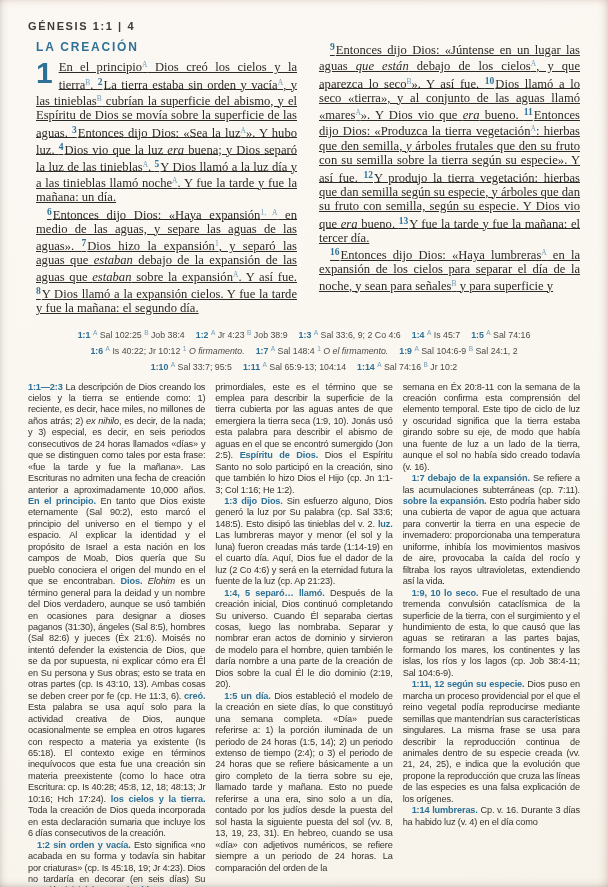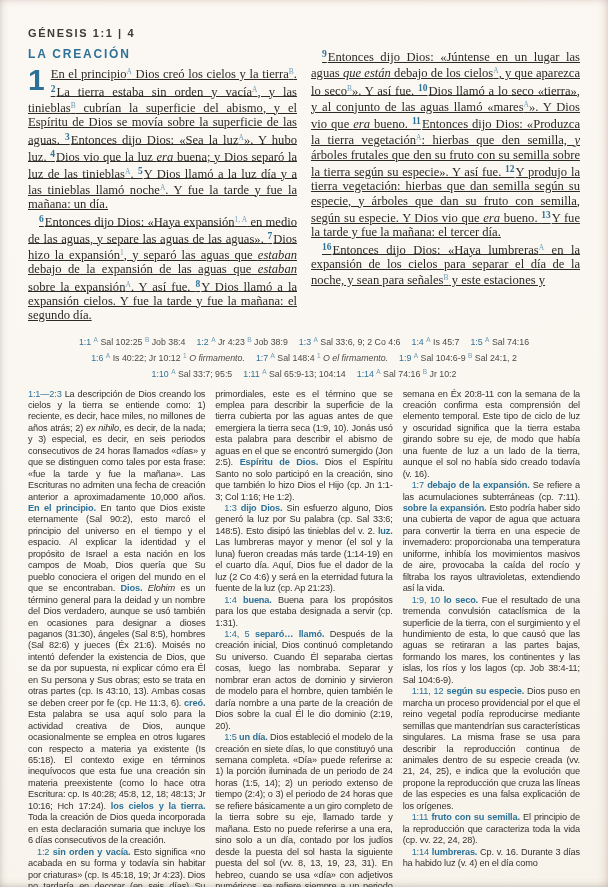--- a/index.html
+++ b/index.html
@@ -11,29 +11,29 @@
   html,body{margin:0;padding:0;background:#d8d2c9;}
   .page{
     width:608px;height:887px;box-sizing:border-box;
     margin:0 auto;overflow:hidden;
     background:linear-gradient(160deg,#fbf8f3 0%,var(--page) 55%,#f7f3ea 100%);
     box-shadow:
       inset -7px 0 10px -6px rgba(170,110,100,.35),
       inset 7px 0 9px -7px rgba(90,80,70,.28),
       inset 0 -7px 9px -7px rgba(90,80,70,.30),
       inset 0 7px 9px -7px rgba(190,130,120,.25);
-    padding:27px 28px 12px 28px;
+    padding:20px 28px 12px 28px;
     color:var(--ink);
   }
   .runhead{
     font:700 11px/13px "Liberation Sans",sans-serif;
     letter-spacing:1.6px;color:#3d3b38;margin-bottom:7px;
   }
   .bible{display:flex;gap:14px;}
-  .bible-col{flex:1;min-width:0;}
+  .bible-col{flex:1;min-width:0;margin-left:8px;}
   .section-title{
     font:700 12px/15px "Liberation Sans",sans-serif;
     letter-spacing:1.8px;color:var(--accent);
     margin:0 0 3px 0;
   }
   .bible-col .para{
     margin:0;text-align:justify;
     font:12.6px/14.5px "Liberation Serif",serif;
     color:var(--ink);
     text-decoration:underline;
@@ -45,21 +45,21 @@
     font:700 30px/26px "Liberation Sans",sans-serif;
     color:var(--accent);
     margin:2px 6px 0 0;
   }
   
   .s-p{}
   .s-i{font-style:italic;}
   .s-v{color:var(--accent);font-weight:700;font-size:9.5px;vertical-align:3.5px;margin-right:1px;}
   .s-f{color:var(--fnote);font-size:7.5px;vertical-align:4px;}
   .s-kw{color:var(--accent);font-weight:700;margin-top:46px;}
-  .s-r{color:var(--accent);font-weight:400;}
+  .s-r{color:var(--accent);font-weight:700;}
   .s-gap{display:inline-block;width:11px;}
   
   .crossrefs{
     margin:10px auto 8px auto;width:94%;
     font:8.8px/13px "Liberation Sans",sans-serif;
     color:#4c4a47;
   }
   .crossrefs .para{text-align:center;}
   .crossrefs .s-f{font-size:6.5px;vertical-align:3px;}
   
@@ -84,21 +84,21 @@
     <div class="bible-col">
       <h2 class="section-title">LA CREACIÓN</h2>
       <div>
           <p class="para"><span class="dropcap">1</span><span class="s-p">En el principio</span><span class="s-f">A</span><span class="s-p"> Dios creó los cielos y la tierra</span><span class="s-f">B</span><span class="s-p">. </span><span class="s-v">2</span><span class="s-p">La tierra estaba sin orden y vacía</span><span class="s-f">A</span><span class="s-p">, y las tinieblas</span><span class="s-f">B</span><span class="s-p"> cubrían la superficie del abismo, y el Espíritu de Dios se movía sobre la superficie de las aguas. </span><span class="s-v">3</span><span class="s-p">Entonces dijo Dios: «Sea la luz</span><span class="s-f">A</span><span class="s-p">». Y hubo luz. </span><span class="s-v">4</span><span class="s-p">Dios vio que la luz </span><span class="s-i">era</span><span class="s-p"> buena; y Dios separó la luz de las tinieblas</span><span class="s-f">A</span><span class="s-p">. </span><span class="s-v">5</span><span class="s-p">Y Dios llamó a la luz día y a las tinieblas llamó noche</span><span class="s-f">A</span><span class="s-p">. Y fue la tarde y fue la mañana: un día.</span></p>
           <p class="para indent"><span class="s-v">6</span><span class="s-p">Entonces dijo Dios: «Haya expansión</span><span class="s-f">1, A</span><span class="s-p"> en medio de las aguas, y separe las aguas de las aguas». </span><span class="s-v">7</span><span class="s-p">Dios hizo la expansión</span><span class="s-f">1</span><span class="s-p">, y separó las aguas que </span><span class="s-i">estaban</span><span class="s-p"> debajo de la expansión de las aguas que </span><span class="s-i">estaban</span><span class="s-p"> sobre la expansión</span><span class="s-f">A</span><span class="s-p">. Y así fue. </span><span class="s-v">8</span><span class="s-p">Y Dios llamó a la expansión cielos. Y fue la tarde y fue la mañana: el segundo día.</span></p>
         </div>
     </div>
     <div class="bible-col">
       <div>
           <p class="para indent"><span class="s-v">9</span><span class="s-p">Entonces dijo Dios: «Júntense en un lugar las aguas </span><span class="s-i">que están</span><span class="s-p"> debajo de los cielos</span><span class="s-f">A</span><span class="s-p">, y que aparezca lo seco</span><span class="s-f">B</span><span class="s-p">». Y así fue. </span><span class="s-v">10</span><span class="s-p">Dios llamó a lo seco «tierra», y al conjunto de las aguas llamó «mares</span><span class="s-f">A</span><span class="s-p">». Y Dios vio que </span><span class="s-i">era</span><span class="s-p"> bueno. </span><span class="s-v">11</span><span class="s-p">Entonces dijo Dios: «Produzca la tierra vegetación</span><span class="s-f">A</span><span class="s-p">: hierbas que den semilla, </span><span class="s-i">y</span><span class="s-p"> árboles frutales que den su fruto con su semilla sobre la tierra según su especie». Y así fue. </span><span class="s-v">12</span><span class="s-p">Y produjo la tierra vegetación: hierbas que dan semilla según su especie, y árboles que dan su fruto con semilla, según su especie. Y Dios vio que </span><span class="s-i">era</span><span class="s-p"> bueno. </span><span class="s-v">13</span><span class="s-p">Y fue la tarde y fue la mañana: el tercer día.</span></p>
-          <p class="para indent"><span class="s-v">16</span><span class="s-p">Entonces dijo Dios: «Haya lumbreras</span><span class="s-f">A</span><span class="s-p"> en la expansión de los cielos para separar el día de la noche, y sean para señales</span><span class="s-f">B</span><span class="s-p"> y este estaciones y</span></p>
+          <p class="para indent"><span class="s-v">16</span><span class="s-p">Entonces dijo Dios: «Haya lumbreras</span><span class="s-f">A</span><span class="s-p"> en la expansión de los cielos para separar el día de la noche, y sean para señales</span><span class="s-f">B</span><span class="s-p"> y para superficie y</span></p>
         </div>
     </div>
   </div>
 
   <div class="crossrefs">
     <div>
         <p class="para"><span class="s-r">1:1 </span><span class="s-f">A</span><span class="s-p"> Sal 102:25 </span><span class="s-f">B</span><span class="s-p"> Job 38:4</span><span class="s-gap"></span><span class="s-r">1:2 </span><span class="s-f">A</span><span class="s-p"> Jr 4:23 </span><span class="s-f">B</span><span class="s-p"> Job 38:9</span><span class="s-gap"></span><span class="s-r">1:3 </span><span class="s-f">A</span><span class="s-p"> Sal 33:6, 9; 2 Co 4:6</span><span class="s-gap"></span><span class="s-r">1:4 </span><span class="s-f">A</span><span class="s-p"> Is 45:7</span><span class="s-gap"></span><span class="s-r">1:5 </span><span class="s-f">A</span><span class="s-p"> Sal 74:16</span></p>
         <p class="para"><span class="s-r">1:6 </span><span class="s-f">A</span><span class="s-p"> Is 40:22; Jr 10:12 </span><span class="s-f">1</span><span class="s-i"> O firmamento.</span><span class="s-gap"></span><span class="s-r">1:7 </span><span class="s-f">A</span><span class="s-p"> Sal 148:4 </span><span class="s-f">1</span><span class="s-i"> O el firmamento.</span><span class="s-gap"></span><span class="s-r">1:9 </span><span class="s-f">A</span><span class="s-p"> Sal 104:6-9 </span><span class="s-f">B</span><span class="s-p"> Sal 24:1, 2</span></p>
         <p class="para"><span class="s-r">1:10 </span><span class="s-f">A</span><span class="s-p"> Sal 33:7; 95:5</span><span class="s-gap"></span><span class="s-r">1:11 </span><span class="s-f">A</span><span class="s-p"> Sal 65:9-13; 104:14</span><span class="s-gap"></span><span class="s-r">1:14 </span><span class="s-f">A</span><span class="s-p"> Sal 74:16 </span><span class="s-f">B</span><span class="s-p"> Jr 10:2</span></p>
       </div>
@@ -108,30 +108,28 @@
     <div class="notes-col">
       <div>
           <p class="para"><span class="s-r">1:1—2:3</span><span class="s-p"> La descripción de Dios creando los cielos y la tierra se entiende como: 1) reciente, es decir, hace miles, no millones de años atrás; 2) </span><span class="s-i">ex nihilo</span><span class="s-p">, es decir, de la nada; y 3) especial, es decir, en seis periodos consecutivos de 24 horas llamados «días» y que se distinguen como tales por esta frase: «fue la tarde y fue la mañana». Las Escrituras no admiten una fecha de creación anterior a aproximadamente 10,000 años. </span><span class="s-kw">En el principio.</span><span class="s-p"> En tanto que Dios existe eternamente (Sal 90:2), esto marcó el principio del universo en el tiempo y el espacio. Al explicar la identidad y el propósito de Israel a esta nación en los campos de Moab, Dios quería que Su pueblo conociera el origen del mundo en el que se encontraban. </span><span class="s-kw">Dios.</span><span class="s-p"> </span><span class="s-i">Elohim</span><span class="s-p"> es un término general para la deidad y un nombre del Dios verdadero, aunque se usó también en ocasiones para designar a dioses paganos (31:30), ángeles (Sal 8:5), hombres (Sal 82:6) y jueces (Éx 21:6). Moisés no intentó defender la existencia de Dios, que se da por supuesta, ni explicar cómo era Él en Su persona y Sus obras; esto se trata en otras partes (cp. Is 43:10, 13). Ambas cosas se deben creer por fe (cp. He 11:3, 6). </span><span class="s-kw">creó.</span><span class="s-p"> Esta palabra se usa aquí solo para la actividad creativa de Dios, aunque ocasionalmente se emplea en otros lugares con respecto a materia ya existente (Is 65:18). El contexto exige en términos inequívocos que esta fue una creación sin materia preexistente (como lo hace otra Escritura: cp. Is 40:28; 45:8, 12, 18; 48:13; Jr 10:16; Hch 17:24). </span><span class="s-kw">los cielos y la tierra.</span><span class="s-p"> Toda la creación de Dios queda incorporada en esta declaración sumaria que incluye los 6 días consecutivos de la creación.</span></p>
           <p class="para indent"><span class="s-r">1:2</span><span class="s-p"> </span><span class="s-kw">sin orden y vacía.</span><span class="s-p"> Esto significa «no acabada en su forma y todavía sin habitar por criaturas» (cp. Is 45:18, 19; Jr 4:23). Dios no tardaría en decorar (en seis días) Su creación inicial (1:2—2:3). </span><span class="s-kw">abismo.</span><span class="s-p"> A veces designadas como aguas</span></p>
         </div>
     </div>
     <div class="notes-col">
       <div>
           <p class="para"><span class="s-p">primordiales, este es el término que se emplea para describir la superficie de la tierra cubierta por las aguas antes de que emergiera la tierra seca (1:9, 10). Jonás usó esta palabra para describir el abismo de aguas en el que se encontró sumergido (Jon 2:5). </span><span class="s-kw">Espíritu de Dios.</span><span class="s-p"> Dios el Espíritu Santo no solo participó en la creación, sino que también lo hizo Dios el Hijo (cp. Jn 1:1-3; Col 1:16; He 1:2).</span></p>
           <p class="para indent"><span class="s-r">1:3</span><span class="s-p"> </span><span class="s-kw">dijo Dios.</span><span class="s-p"> Sin esfuerzo alguno, Dios generó la luz por Su palabra (cp. Sal 33:6; 148:5). Esto disipó las tinieblas del v. 2. </span><span class="s-kw">luz.</span><span class="s-p"> Las lumbreras mayor y menor (el sol y la luna) fueron creadas más tarde (1:14-19) en el cuarto día. Aquí, Dios fue el dador de la luz (2 Co 4:6) y será en la eternidad futura la fuente de la luz (cp. Ap 21:23).</span></p>
-          <p class="para indent"><span class="s-r">1:4</span><span class="s-p"> </span><span class="s-kw">buena.</span><span class="s-p"> Buena para los propósitos para los que estaba designada a servir (cp. 1:31).</span></p>
           <p class="para indent"><span class="s-r">1:4, 5</span><span class="s-p"> </span><span class="s-kw">separó… llamó.</span><span class="s-p"> Después de la creación inicial, Dios continuó completando Su universo. Cuando Él separaba ciertas cosas, luego las nombraba. Separar y nombrar eran actos de dominio y sirvieron de modelo para el hombre, quien también le daría nombre a una parte de la creación de Dios sobre la cual Él le dio dominio (2:19, 20).</span></p>
           <p class="para indent"><span class="s-r">1:5</span><span class="s-p"> </span><span class="s-kw">un día.</span><span class="s-p"> Dios estableció el modelo de la creación en siete días, lo que constituyó una semana completa. «Día» puede referirse a: 1) la porción iluminada de un periodo de 24 horas (1:5, 14); 2) un periodo extenso de tiempo (2:4); o 3) el periodo de 24 horas que se refiere básicamente a un giro completo de la tierra sobre su eje, llamado tarde y mañana. Esto no puede referirse a una era, sino solo a un día, contado por los judíos desde la puesta del sol hasta la siguiente puesta del sol (vv. 8, 13, 19, 23, 31). En hebreo, cuando se usa «día» con adjetivos numéricos, se refiere siempre a un periodo de 24 horas. La comparación del orden de la</span></p>
         </div>
     </div>
     <div class="notes-col">
       <div>
           <p class="para"><span class="s-p">semana en Éx 20:8-11 con la semana de la creación confirma esta comprensión del elemento temporal. Este tipo de ciclo de luz y oscuridad significa que la tierra estaba girando sobre su eje, de modo que había una fuente de luz a un lado de la tierra, aunque el sol no había sido creado todavía (v. 16).</span></p>
           <p class="para indent"><span class="s-r">1:7</span><span class="s-p"> </span><span class="s-kw">debajo de la expansión.</span><span class="s-p"> Se refiere a las acumulaciones subterráneas (cp. 7:11). </span><span class="s-kw">sobre la expansión.</span><span class="s-p"> Esto podría haber sido una cubierta de vapor de agua que actuara para convertir la tierra en una especie de invernadero: proporcionaba una temperatura uniforme, inhibía los movimientos masivos de aire, provocaba la caída del rocío y filtraba los rayos ultravioletas, extendiendo así la vida.</span></p>
           <p class="para indent"><span class="s-r">1:9, 10</span><span class="s-p"> </span><span class="s-kw">lo seco.</span><span class="s-p"> Fue el resultado de una tremenda convulsión cataclísmica de la superficie de la tierra, con el surgimiento y el hundimiento de esta, lo que causó que las aguas se retiraran a las partes bajas, formando los mares, los continentes y las islas, los ríos y los lagos (cp. Job 38:4-11; Sal 104:6-9).</span></p>
           <p class="para indent"><span class="s-r">1:11, 12</span><span class="s-p"> </span><span class="s-kw">según su especie.</span><span class="s-p"> Dios puso en marcha un proceso providencial por el que el reino vegetal podía reproducirse mediante semillas que mantendrían sus características singulares. La misma frase se usa para describir la reproducción continua de animales dentro de su especie creada (vv. 21, 24, 25), e indica que la evolución que propone la reproducción que cruza las líneas de las especies es una falsa explicación de los orígenes.</span></p>
-          <p class="para indent"><span class="s-r">1:11</span><span class="s-p"> </span><span class="s-kw">fruto con su semilla.</span><span class="s-p"> El principio de la reproducción que caracteriza toda la vida (cp. vv. 22, 24, 28).</span></p>
           <p class="para indent"><span class="s-r">1:14</span><span class="s-p"> </span><span class="s-kw">lumbreras.</span><span class="s-p"> Cp. v. 16. Durante 3 días ha habido luz (v. 4) en el día como</span></p>
         </div>
     </div>
   </div>
 
 </div>
 
 </body></html>

